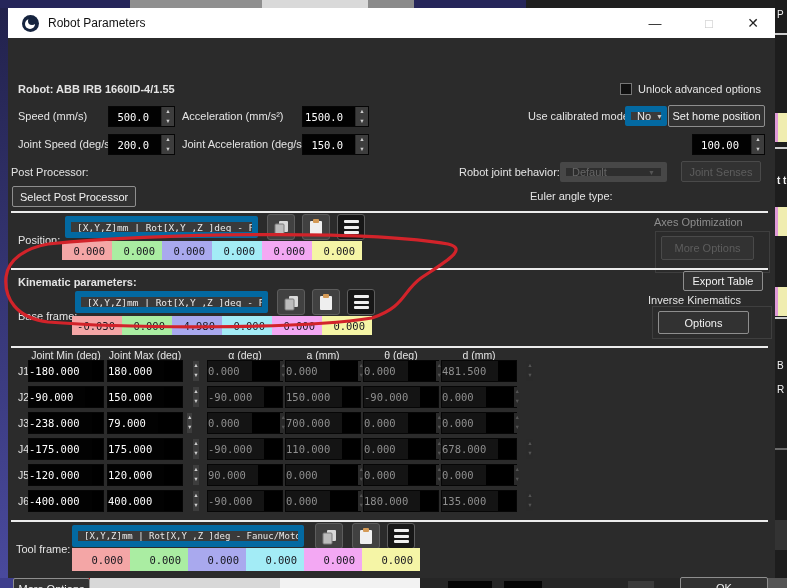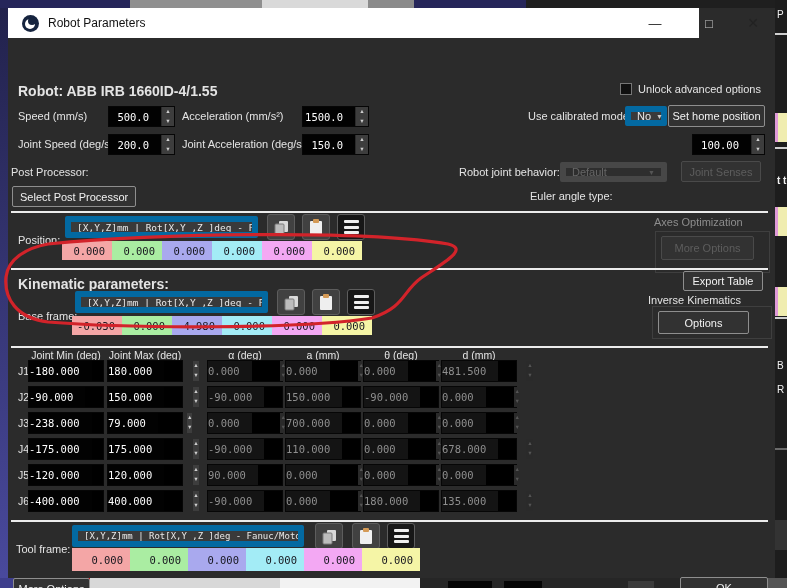--- a/index.html
+++ b/index.html
@@ -13,34 +13,34 @@
              background:linear-gradient(#22224c,#4a4a9e); }
   .bg-right { position:absolute; left:775px; top:0; width:12px; height:588px; background:#1d1d1d; overflow:hidden; }
   .bg-right .ln { position:absolute; left:0; width:12px; height:2px; background:#cfcfcf; }
   .bg-right .cellfrag { position:absolute; left:0; width:12px; height:29px; background:#f0edb0; border-left:3px solid #e09ad8; }
   .bg-right .txt { position:absolute; left:2px; color:#f0f0f0; font-size:10px; white-space:nowrap; }
   .bg-bottom { position:absolute; left:0; top:578px; width:787px; height:10px; background:#26265a; }
   .bg-bottom i { position:absolute; top:0; height:10px; display:block; }
 
   
   .dialog { position:absolute; left:8px; top:8px; width:767px; height:570px; background:#2b2b2b; z-index:2; }
-  .titlebar { position:absolute; left:0; top:0; width:691px; height:30px; background:#ffffff;
+  .titlebar { position:absolute; left:0; top:0; width:767px; height:30px; background:#ffffff;
               display:flex; align-items:center; }
   .logo { width:17px; height:17px; border-radius:50%; background:#16243f; position:relative; overflow:hidden; margin-left:14px; }
   .logo::after { content:""; position:absolute; width:10px; height:10px; border-radius:50%; background:#fff; left:3px; top:4px; }
   .logo::before { content:""; position:absolute; width:8px; height:8px; border-radius:50%; background:#16243f; left:6px; top:2px; z-index:2; }
   .title { font-size:12px; color:#111; margin-left:9px; }
   .wbtn { position:absolute; top:0; height:30px; width:30px; display:flex; align-items:center; justify-content:center; font-size:13px; color:#222; }
   .wbtn.min { left:632px; }
   .wbtn.max { left:686px; color:#c4c4c4; }
   .wbtn.close { left:730px; font-size:14px; }
 
   .body { position:absolute; left:0; top:30px; width:767px; height:540px; }
   .lb { position:absolute; color:#e4e4e4; font-size:11px; white-space:nowrap; }
-  .lb.bold { font-weight:bold; font-size:14px;text-align:right; }
+  .lb.bold { font-weight:bold; font-size:11px;text-align:right; }
   .lb.dim { color:#8d8d8d; }
 
   .hr { position:absolute; left:3px; width:757px; height:2px; background:#ececec; }
 
   
   .spin { position:absolute; display:flex; border:1px solid #060606; background:#000; }
   .spin .sv { flex:1; background:#020202; color:#fff; font:10.5px "DejaVu Sans Mono", monospace;
               display:flex; align-items:center; justify-content:flex-end; padding-right:12px; }
   .spin .sa { width:13px; display:flex; flex-direction:column; background:#3d3d3d; border-left:1px solid #2a2a2a; }
   .spin .sa b { flex:1; font-size:5.5px; line-height:1; color:#cfcfcf; display:flex; align-items:center; justify-content:center; font-weight:normal; }

